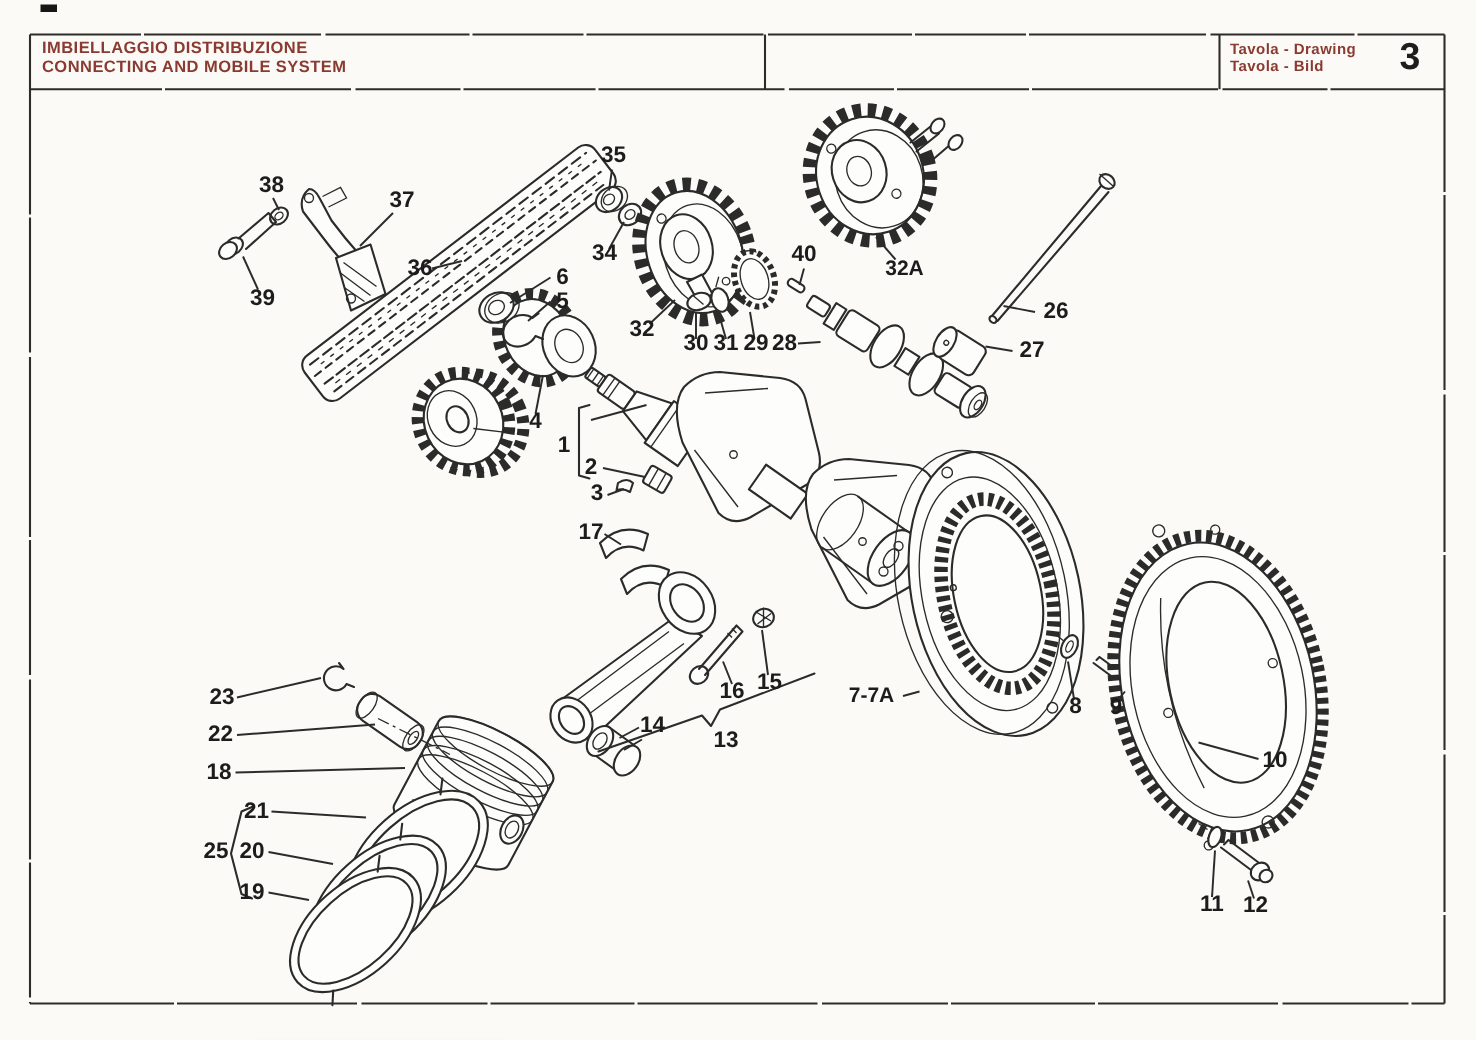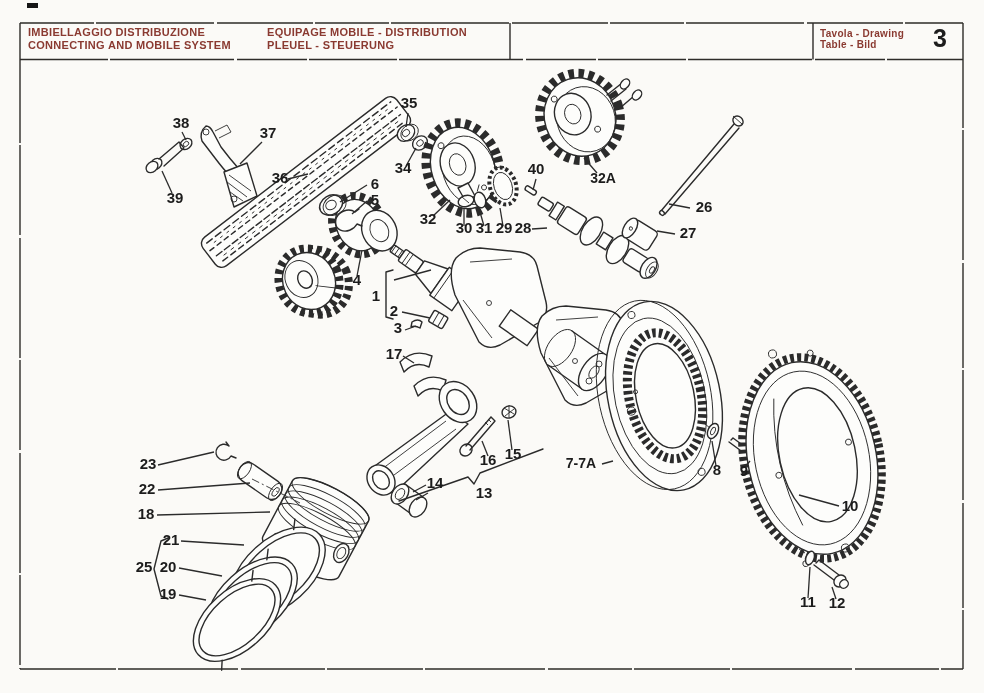--- a/index.html
+++ b/index.html
@@ -23,27 +23,23 @@
 </style>
 </head>
 <body>
 
 <div class="page">
 
   <div class="hdr-block hdr-left" style="color: rgb(138, 58, 49);">
     <div>IMBIELLAGGIO DISTRIBUZIONE</div>
     <div>CONNECTING AND MOBILE SYSTEM</div>
   </div>
-  <div class="hdr-block hdr-mid" style="color: rgb(138, 58, 49);">
-    <div>EQUIPAGE MOBILE - DISTRIBUTION</div>
-    <div>PLEUEL - STEUERUNG</div>
-  </div>
   <div class="hdr-block hdr-tav" style="color: rgb(138, 58, 49);">
     <div>Tavola - Drawing</div>
-    <div>Table - Bild</div>
+    <div>Tavola - Bild</div>
   </div>
   <div class="hdr-num" style="color: rgb(29, 29, 29);">3</div>
 
   <svg viewBox="0 0 984 693">
 
     <g>
       <rect x="27" y="3" width="11" height="5" fill="#161616"></rect>
       <path class="frame" d="M20,23 H963" stroke-dasharray="74 2 118 3 96 2"></path>
       <path class="frame" d="M20,669 H963" stroke-dasharray="96 2 120 3 84 2"></path>
       <path class="frame" d="M20,23 V669" stroke-dasharray="120 2 90 3"></path>

